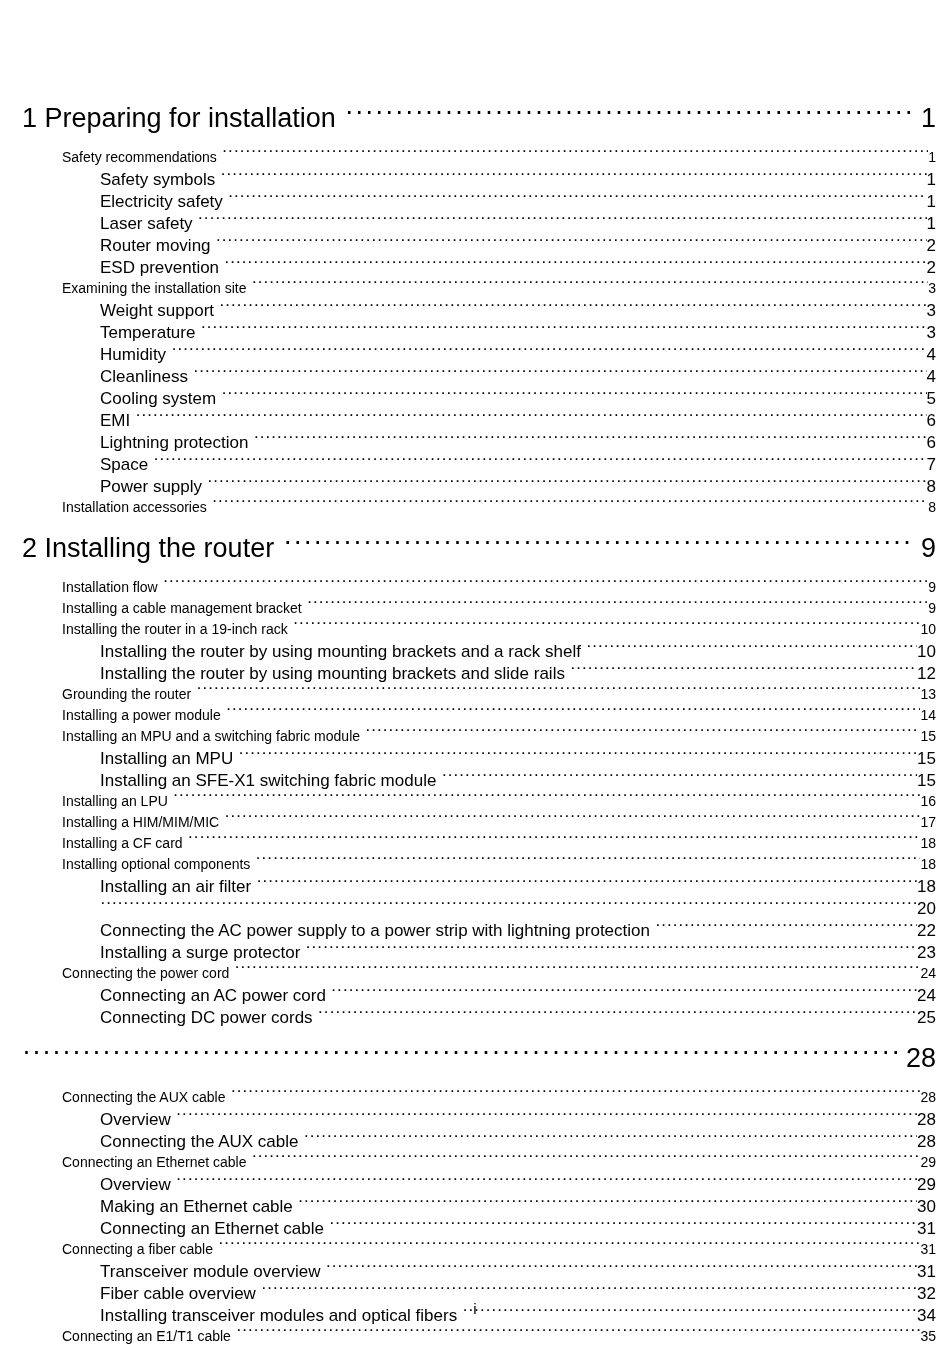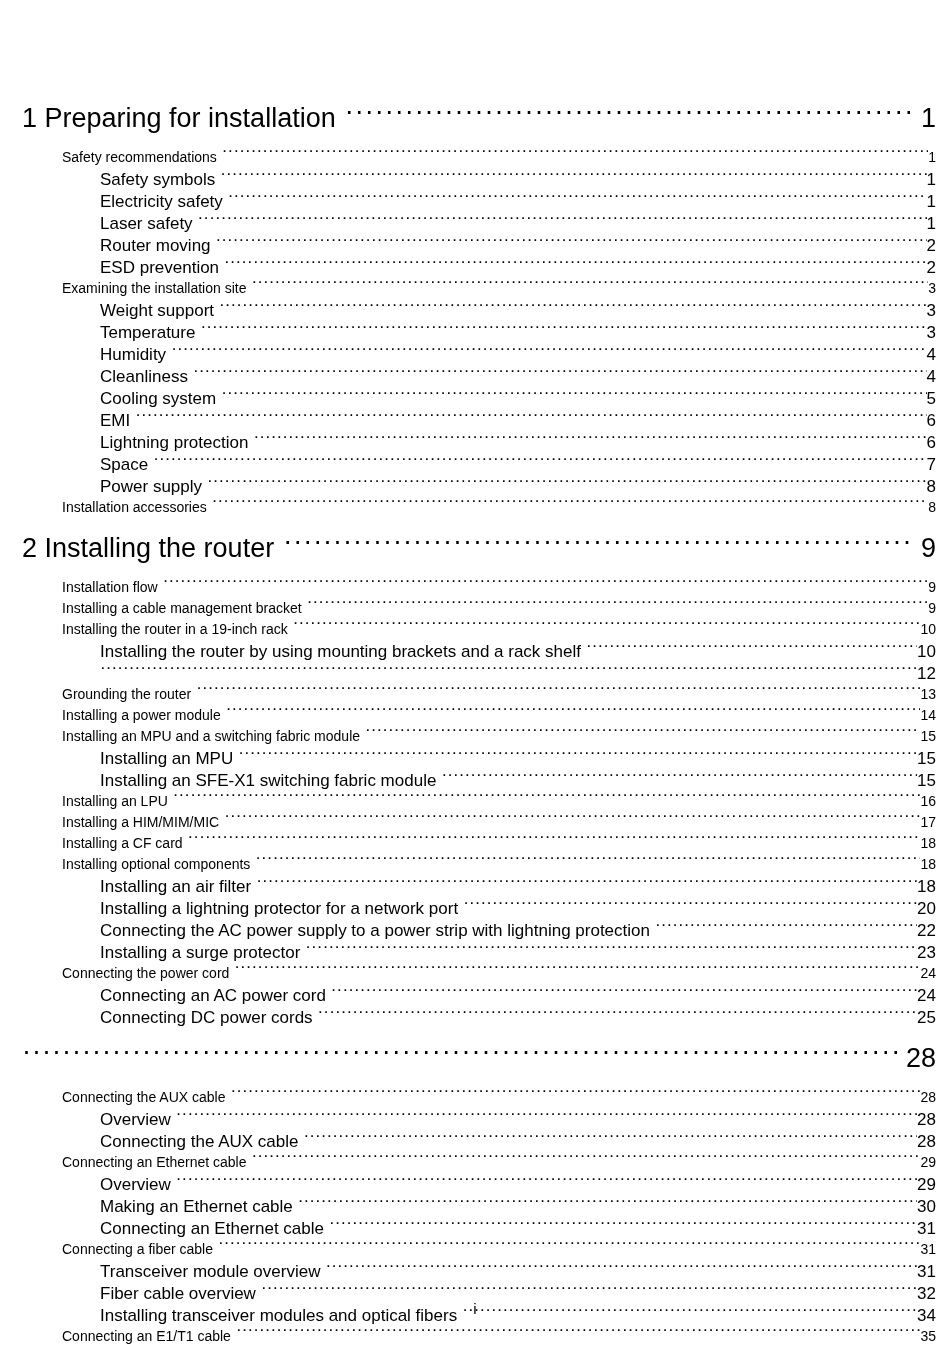--- a/index.html
+++ b/index.html
@@ -252,20 +252,21 @@
         <span class="toc-label gap-sm">Installing the router in a 19-inch rack</span>
         <span class="toc-leader"></span>
         <span class="toc-page">10</span>
       </div>
       <div class="toc-row lvl2">
         <span class="toc-label gap-sm">Installing the router by using mounting brackets and a rack shelf</span>
         <span class="toc-leader"></span>
         <span class="toc-page">10</span>
       </div>
       <div class="toc-row lvl2">
+        <span class="toc-label gap-sm">Installing the router by using mounting brackets and slide rails</span>
         <span class="toc-leader"></span>
         <span class="toc-page">12</span>
       </div>
       <div class="toc-row lvl1">
         <span class="toc-label gap-sm">Grounding the router</span>
         <span class="toc-leader"></span>
         <span class="toc-page">13</span>
       </div>
       <div class="toc-row lvl1">
         <span class="toc-label gap-sm">Installing a power module</span>
@@ -306,21 +307,20 @@
         <span class="toc-label gap-sm">Installing optional components</span>
         <span class="toc-leader"></span>
         <span class="toc-page">18</span>
       </div>
       <div class="toc-row lvl2">
         <span class="toc-label gap-sm">Installing an air filter</span>
         <span class="toc-leader"></span>
         <span class="toc-page">18</span>
       </div>
       <div class="toc-row lvl2">
-        <span class="toc-label gap-sm">Installing a lightning protector for a network port</span>
         <span class="toc-leader"></span>
         <span class="toc-page">20</span>
       </div>
       <div class="toc-row lvl2">
         <span class="toc-label gap-sm">Connecting the AC power supply to a power strip with lightning protection</span>
         <span class="toc-leader"></span>
         <span class="toc-page">22</span>
       </div>
       <div class="toc-row lvl2">
         <span class="toc-label gap-sm">Installing a surge protector</span>

